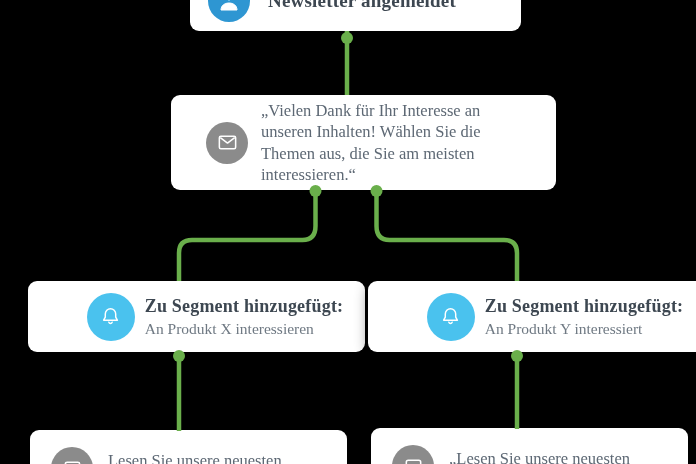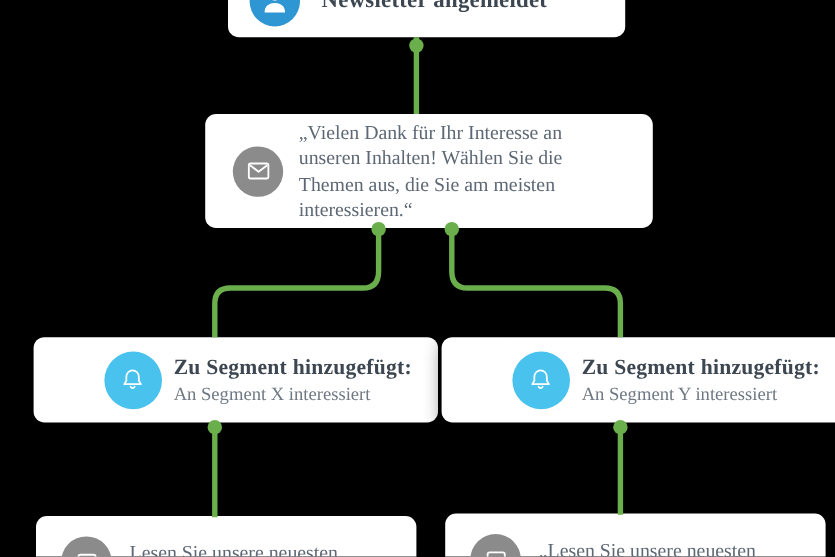--- a/index.html
+++ b/index.html
@@ -18,21 +18,21 @@
   }
   .circ{border-radius:50%;display:flex;align-items:center;justify-content:center;flex:none;}
   .circ.blue{background:var(--trigger-blue,#2e96d2);}
   .circ.lightblue{background:var(--segment-blue,#4ac2ee);}
   .circ.gray{background:var(--email-gray,#8b8b8b);}
 
   .trigger-card{left:190px;top:-29px;width:313px;height:60px;padding-left:18px;gap:18px;}
   .trigger-card .circ{width:42px;height:42px;}
   .node-title{font-size:19px;font-weight:700;color:var(--title-text,#3d4751);letter-spacing:.2px;}
 
-  .email1-card{left:171px;top:95px;width:350px;height:95px;padding-left:23px;gap:13px;}
+  .email1-card{left:171px;top:95px;width:350px;height:95px;padding-left:35px;gap:13px;}
   .email1-card .circ{width:42px;height:42px;}
   .email-text{font-size:16.5px;line-height:21.5px;color:var(--body-text,#5d6874);}
 
   .segment-card{width:300px;height:71px;padding-left:37px;gap:10px;justify-content:center;}
   .segment-x{left:28px;top:281px;}
   .segment-y{left:368px;top:281px;}
   .segment-card .circ{width:48px;height:48px;}
   .segment-text{display:flex;flex-direction:column;justify-content:center;}
   .segment-title{font-size:18px;font-weight:700;color:var(--title-text,#3d4751);line-height:24px;letter-spacing:.2px;}
   .segment-sub{font-size:15.5px;color:var(--subtitle-text,#6f7983);line-height:22px;}
@@ -70,34 +70,34 @@
 
   <div class="card segment-card segment-x">
     <div class="circ lightblue">
       <svg width="25" height="25" viewBox="0 0 24 24" fill="none" stroke="#fff" stroke-width="1.4" stroke-linecap="round" stroke-linejoin="round">
         <path d="M12 4.5a5 5 0 0 0-5 5v3.2L5.4 15.5h13.2L17 12.7V9.5a5 5 0 0 0-5-5z"></path>
         <path d="M10.4 17.5a1.7 1.7 0 0 0 3.2 0"></path>
       </svg>
     </div>
     <div class="segment-text">
       <div class="segment-title">Zu Segment hinzugefügt:</div>
-      <div class="segment-sub">An Segment X interessiert</div>
+      <div class="segment-sub">An Produkt X interessieren</div>
     </div>
   </div>
 
   <div class="card segment-card segment-y">
     <div class="circ lightblue">
       <svg width="25" height="25" viewBox="0 0 24 24" fill="none" stroke="#fff" stroke-width="1.4" stroke-linecap="round" stroke-linejoin="round">
         <path d="M12 4.5a5 5 0 0 0-5 5v3.2L5.4 15.5h13.2L17 12.7V9.5a5 5 0 0 0-5-5z"></path>
         <path d="M10.4 17.5a1.7 1.7 0 0 0 3.2 0"></path>
       </svg>
     </div>
     <div class="segment-text">
       <div class="segment-title">Zu Segment hinzugefügt:</div>
-      <div class="segment-sub">An Segment Y interessiert</div>
+      <div class="segment-sub">An Produkt Y interessiert</div>
     </div>
   </div>
 
   <div class="card bottom-card bottom-left">
     <div class="circ gray">
       <svg width="23" height="23" viewBox="0 0 24 24" fill="none" stroke="#fff" stroke-width="1.6" stroke-linejoin="round">
         <rect x="4.5" y="5.5" width="15" height="11.5" rx="2"></rect>
         <path d="M8.5 17v3l3.5-3"></path>
       </svg>
     </div>

